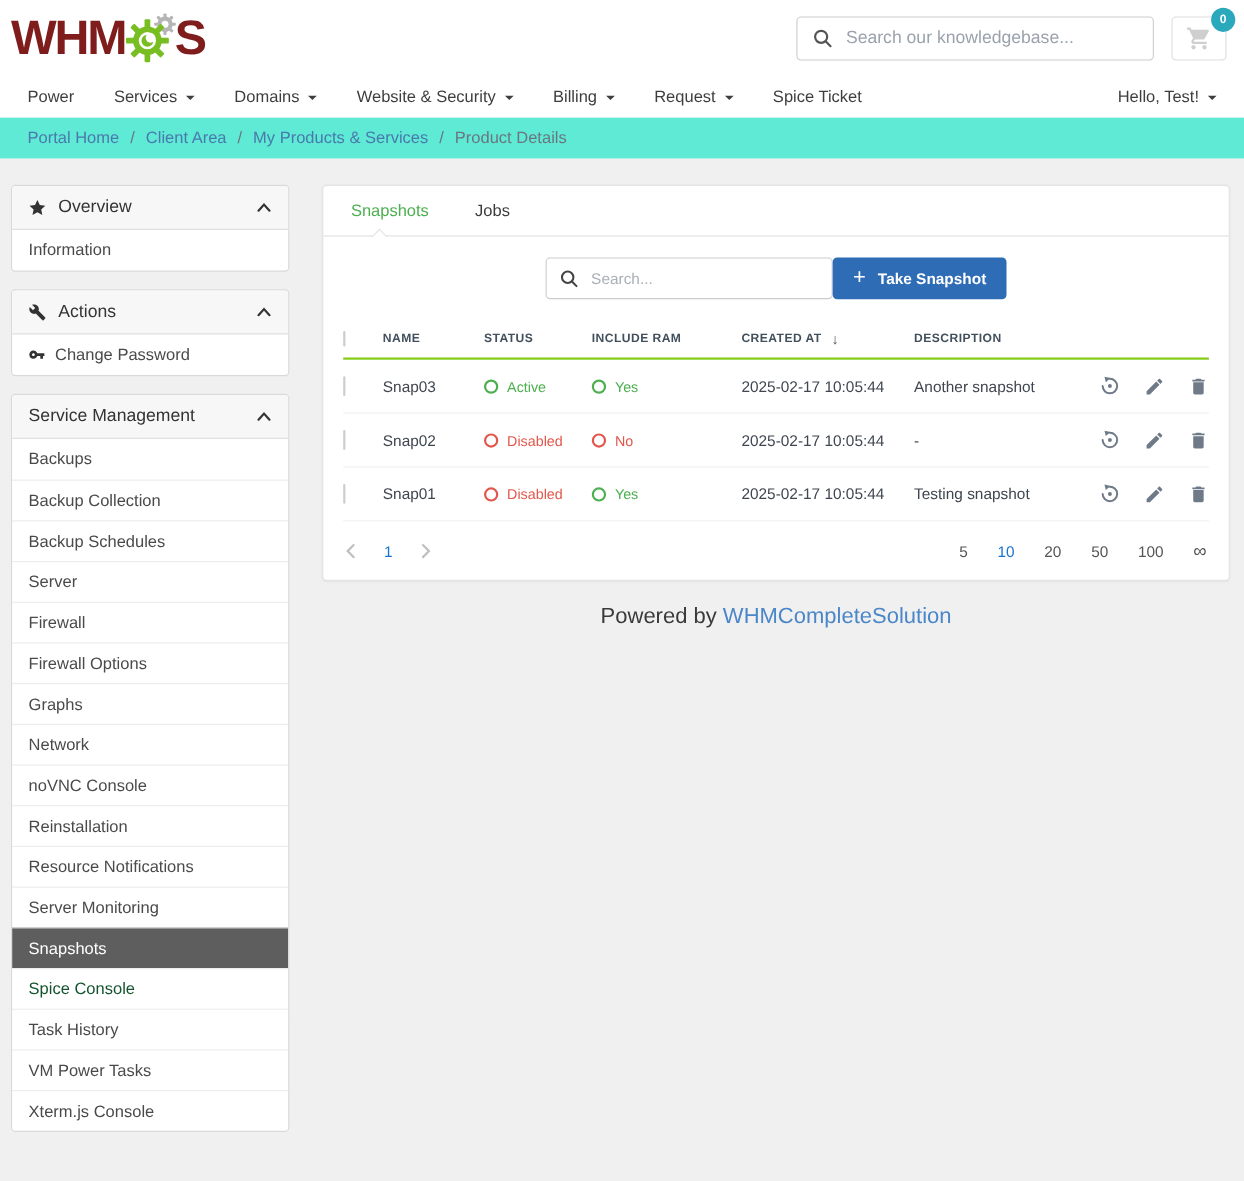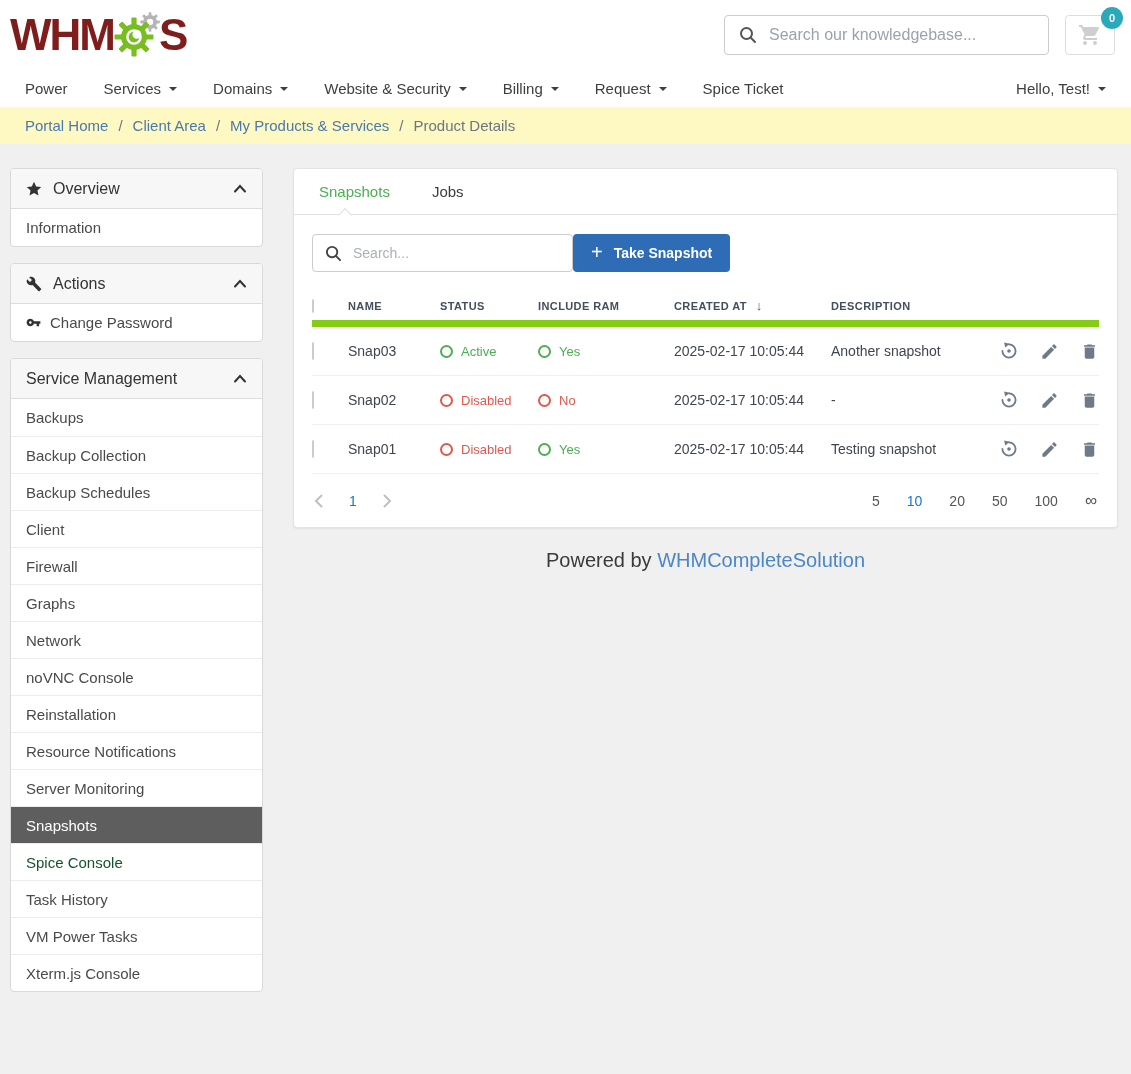--- a/index.html
+++ b/index.html
@@ -17,21 +17,21 @@
   .cart-btn { width:50px; height:40px; border:1px solid #ddd; border-radius:4px; margin-left:16px; position:relative; display:flex; align-items:center; justify-content:center; background:#fff; cursor:pointer; }
   .cart-badge { position:absolute; top:-9px; right:-9px; min-width:22px; height:22px; border-radius:50%; background:#2aa9bd; color:#fff; font-size:11px; font-weight:700; display:flex; align-items:center; justify-content:center; }
 
   
   .mainnav { height:37px; background:#fff; display:flex; align-items:center; padding:0 25px; gap:36px; font-size:15px; color:#3e3e3e; }
   .nav-item { display:flex; align-items:center; gap:8px; cursor:pointer; white-space:nowrap; }
   .caret { width:0; height:0; border-left:4px solid transparent; border-right:4px solid transparent; border-top:4px solid #3e3e3e; }
   .nav-account { margin-left:auto; }
 
   
-  .breadcrumb-bar { height:37px; background:#fef9c3; display:flex; align-items:center; padding:0 25px; font-size:15px; gap:10px; }
+  .breadcrumb-bar { height:37px; background:#5eead4; display:flex; align-items:center; padding:0 25px; font-size:15px; gap:10px; }
   .crumb-link { color:#4a79ad; cursor:pointer; }
   .crumb-sep { color:#6b7683; }
   .crumb-current { color:#6b7683; }
 
   
   .page-body { display:flex; padding:24px 13px 0 10px; gap:30px; align-items:flex-start; }
   .sidebar { width:253px; display:flex; flex-direction:column; gap:16px; flex:none; }
   .main { flex:1; min-width:0; }
 
   
@@ -43,30 +43,30 @@
   .panel-item.active { background:#5e5e5e; color:#fff; }
   .panel-item.muted { color:#14532d; }
 
   
   .card { background:#fff; border:1px solid #e3e3e3; border-radius:4px; box-shadow:0 1px 2px rgba(0,0,0,.06); }
   .tabbar { position:relative; border-bottom:1px solid #e0e0e0; padding:0 25px; display:flex; gap:42px; height:46px; align-items:center; }
   .tab { font-size:15px; color:#3c3c3c; cursor:pointer; }
   .tab.active { color:#4caf50; }
   .tab-notch { position:absolute; left:46px; bottom:-6px; width:10px; height:10px; background:#fff; border-left:1px solid #e0e0e0; border-top:1px solid #e0e0e0; transform:rotate(45deg); }
 
-  .toolbar { display:flex; align-items:center; justify-content:flex-start; padding:19px 18px; }
+  .toolbar { display:flex; align-items:center; justify-content:center; padding:19px 18px; }
   .table-search { width:261px; height:38px; border:1px solid #ccc; border-radius:4px; display:flex; align-items:center; padding:0 12px; gap:11px; }
   .table-search input { border:none; outline:none; flex:1; font-size:14px; color:#555; font-family:inherit; }
   .table-search input::placeholder { color:#aab0b6; }
   .btn-primary { background:#2e6cb6; color:#fff; height:38px; border:none; border-radius:4px; padding:0 18px; display:flex; align-items:center; gap:11px; font-size:14px; font-weight:700; cursor:pointer; font-family:inherit; }
   .btn-plus { font-size:20px; font-weight:400; line-height:1; position:relative; top:-1px; }
 
   .tablewrap { padding:0 18px; }
   .thead, .trow { display:flex; align-items:center; }
-  .thead { height:36px; font-size:11px; font-weight:700; color:#424f5c; letter-spacing:.4px; border-bottom:7px solid #84cc16; }
+  .thead { height:36px; font-size:11px; font-weight:700; color:#424f5c; letter-spacing:.4px; border-bottom:2px solid #84cc16; }
   .trow { height:49px; border-bottom:1px solid #efefef; font-size:14px; color:#3f4650; }
   .col-check { width:36px; }
   .col-name { width:92px; }
   .col-status { width:98px; }
   .col-ram { width:136px; }
   .col-created { width:157px; display:flex; align-items:center; }
   .col-desc { flex:1; }
   .col-actions { width:120px; display:flex; gap:21px; justify-content:flex-end; align-items:center; }
   .checkbox { width:20px; height:20px; border:1px solid #ccc; border-radius:3px; background:#fff; cursor:pointer; }
   .sort-arrow { font-size:13px; font-weight:400; color:#555; margin-left:9px; cursor:pointer; }
@@ -254,24 +254,27 @@
         <div class="panel-item">
             <span>Backups</span>
           </div>
         <div class="panel-item">
             <span>Backup Collection</span>
           </div>
         <div class="panel-item">
             <span>Backup Schedules</span>
           </div>
         <div class="panel-item">
-            <span>Client</span>
+            <span>Server</span>
           </div>
         <div class="panel-item">
             <span>Firewall</span>
+          </div>
+        <div class="panel-item">
+            <span>Firewall Options</span>
           </div>
         <div class="panel-item">
             <span>Graphs</span>
           </div>
         <div class="panel-item">
             <span>Network</span>
           </div>
         <div class="panel-item">
             <span>noVNC Console</span>
           </div>

